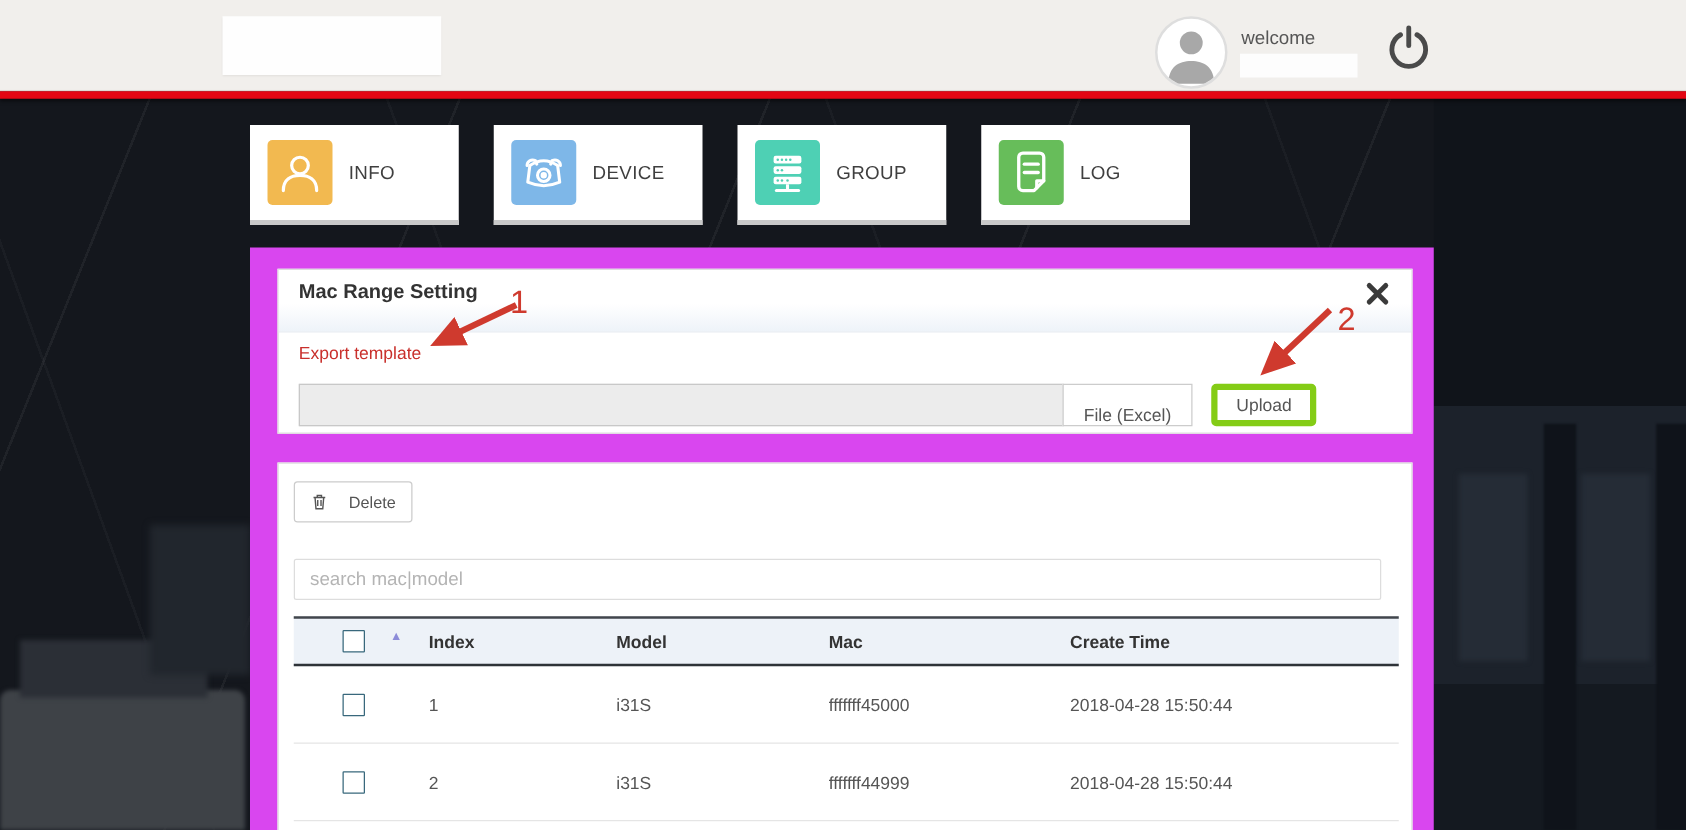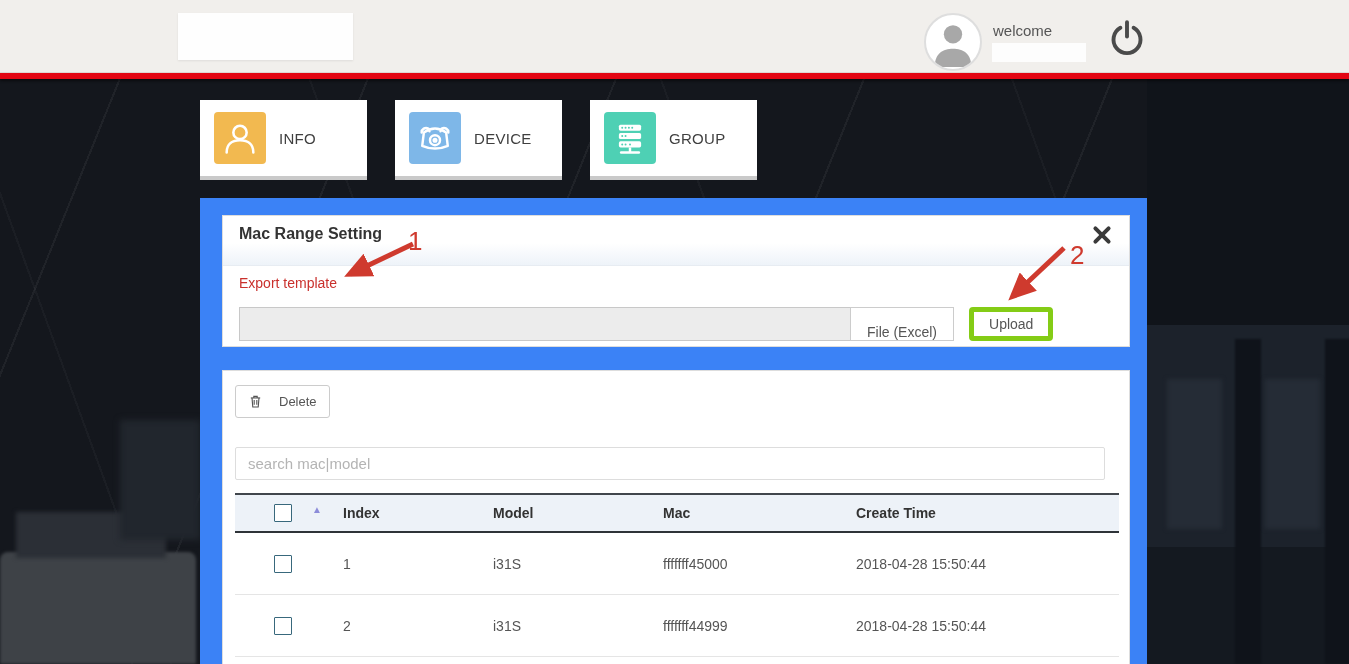--- a/index.html
+++ b/index.html
@@ -37,21 +37,21 @@
 
   
   .nav-tabs { position:absolute; left:200px; top:100px; width:915px; display:flex; gap:28px; }
   .nav-tab { width:167px; height:80px; background:#fff; border-bottom:4px solid #c9c9c9; display:flex; align-items:center; cursor:pointer; }
   .nav-tab.active { border-bottom-color:#cc0000; }
   .nav-tab .tile { width:52px; height:52px; margin-left:14px; border-radius:4px; flex:0 0 auto; display:flex; align-items:center; justify-content:center; }
   .nav-tab .tab-label { margin-left:13px; font-size:15px; color:#3f3f3f; letter-spacing:0.3px; }
   .nav-tab.active .tab-label { color:#d9342b; }
 
   
-  .white-area { position:absolute; left:200px; top:198px; width:947px; height:466px; background:#3b82f6; }
+  .white-area { position:absolute; left:200px; top:198px; width:947px; height:466px; background:#d946ef; }
   .panel { position:relative; border:1px solid #ddd; background:#fff; }
   .panel-mac { margin:17px 17px 0 22px; width:908px; height:132px; }
   .panel-mac-header {
     height:50px; padding:9px 16px 0;
     background:linear-gradient(180deg, #ffffff 0 55%, #eef3f9 100%);
     border-bottom:1px solid #e7ecf2;
   }
   .panel-title { font-size:16px; font-weight:bold; color:#333; }
   .close-btn { position:absolute; top:8px; right:16px; width:22px; height:22px; border:none; background:none; cursor:pointer; padding:0; }
   .panel-mac-body { padding:8px 16px 10px; }
@@ -156,20 +156,31 @@
             <circle cx="14" cy="23.8" r="0.9"></circle>
             <circle cx="18" cy="23.8" r="0.9"></circle>
         </g>
         <line x1="18" y1="26.5" x2="18" y2="31" stroke="#fff" stroke-width="2.2"></line>
         <line x1="10" y1="31" x2="26" y2="31" stroke="#fff" stroke-width="2.2" stroke-linecap="round"></line>
       </svg>
     </div>
     <span class="tab-label">GROUP</span>
   </div>
 
+  <div class="nav-tab">
+    <div class="tile" style="background: rgb(103, 189, 90); color: rgb(103, 189, 90);">
+      <svg viewBox="0 0 36 36" width="40" height="40" fill="none" stroke="#fff" stroke-width="2.4" stroke-linecap="round" stroke-linejoin="round">
+        <path d="M9 7 a3 3 0 0 1 3-3 h12 a3 3 0 0 1 3 3 v17 l-7 7 h-8 a3 3 0 0 1 -3-3 Z"></path>
+        <path d="M27 24 h-5 v5"></path>
+        <line x1="13" y1="12" x2="23" y2="12"></line>
+        <line x1="13" y1="18" x2="23" y2="18"></line>
+      </svg>
+    </div>
+    <span class="tab-label">LOG</span>
+  </div>
 
 </div>
 
 <div class="white-area">
 
   <div class="panel panel-mac">
     <div class="panel-mac-header">
       <span class="panel-title">Mac Range Setting</span>
     </div>
     <button class="close-btn">

